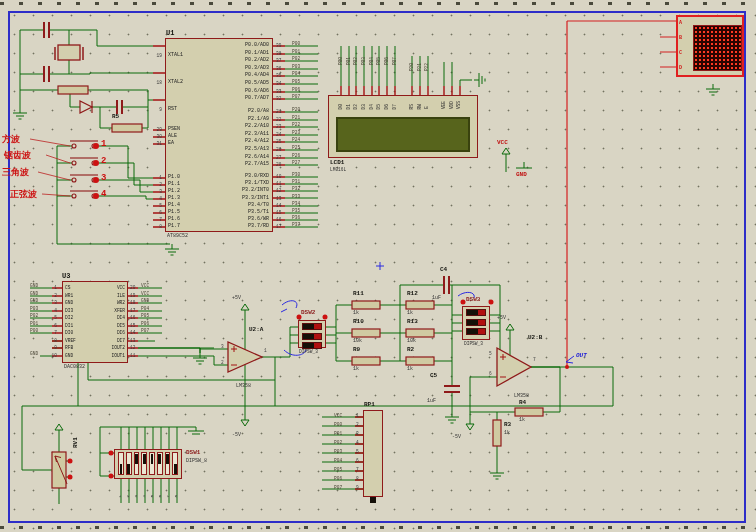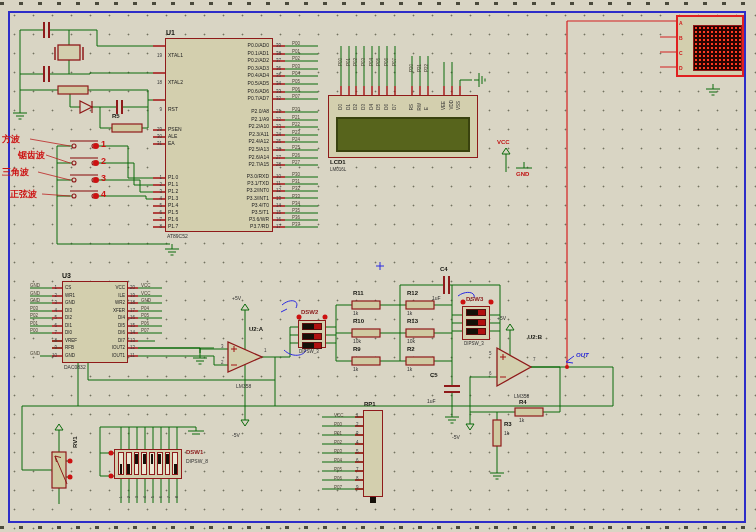--- a/index.html
+++ b/index.html
@@ -1,17 +1,17 @@
 <!DOCTYPE html>
 <html><head>
 <meta charset="utf-8">
 <style>
   html,body{margin:0;padding:0;}
   #canvas{position:relative;width:756px;height:532px;overflow:hidden;
-    font-family:Liberation Sans, sans-serif;
+    font-family:Liberation Mono, monospace;
     background-color:#d9d5c4;
     background-image:radial-gradient(#72725f 0.8px, transparent 1.1px);
     background-size:19px 19px;background-position:5px 6px;}
   .ruler{position:absolute;left:0;width:756px;height:3px;
     background:repeating-linear-gradient(90deg,#4a4a3c 0 4px,transparent 4px 19px);}
   #frame{position:absolute;left:8px;top:11px;width:734px;height:508px;border:2px solid #2d2dc8;}
   svg{position:absolute;left:0;top:0;}
   .abs{position:absolute;white-space:nowrap;}
   .rf{font-size:6px;font-weight:bold;color:#14140f;}
   .rf7{font-size:7px;font-weight:bold;color:#14140f;}
@@ -552,21 +552,21 @@
 <div class="abs rf rd" style="left:497px;top:139px">VCC</div>
 <div class="abs rf rd" style="left:516px;top:171px">GND</div>
 <div class="abs lb" style="left:232px;top:295px">+5V</div>
 <div class="abs lb" style="left:232px;top:432px">-5V</div>
 <div class="abs lb" style="left:497px;top:315px">+5V</div>
 <div class="abs lb" style="left:452px;top:434px">-5V</div>
 
 <div class="abs bl" style="left:576px;top:352px">OUT</div>
 
 <div class="abs cjk" style="left:2px;top:133px">方波</div>
-<div class="abs cjk" style="left:18px;top:149px">锯齿波</div>
+<div class="abs cjk" style="left:4px;top:149px">锯齿波</div>
 <div class="abs cjk" style="left:2px;top:166px">三角波</div>
 <div class="abs cjk" style="left:10px;top:188px">正弦波</div>
 <div class="abs bnum" style="left:101px;top:139px">1</div>
 <div class="abs bnum" style="left:101px;top:156px">2</div>
 <div class="abs bnum" style="left:101px;top:173px">3</div>
 <div class="abs bnum" style="left:101px;top:189px">4</div>
 
 </div>
 
 </body></html>

